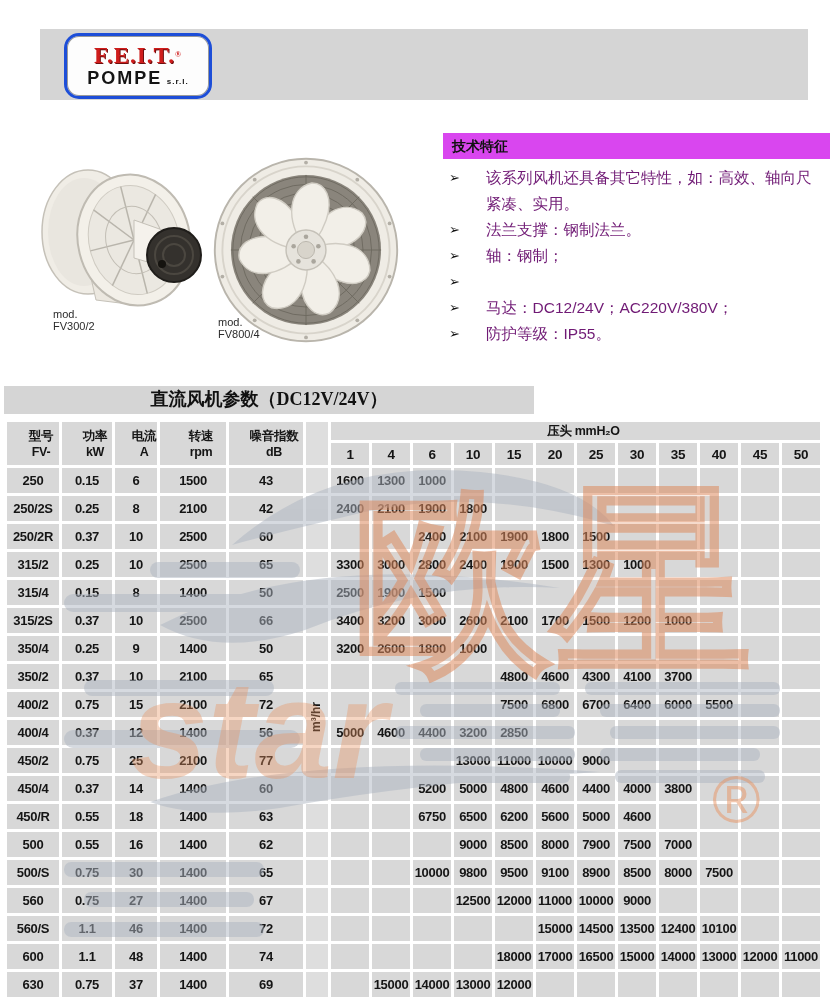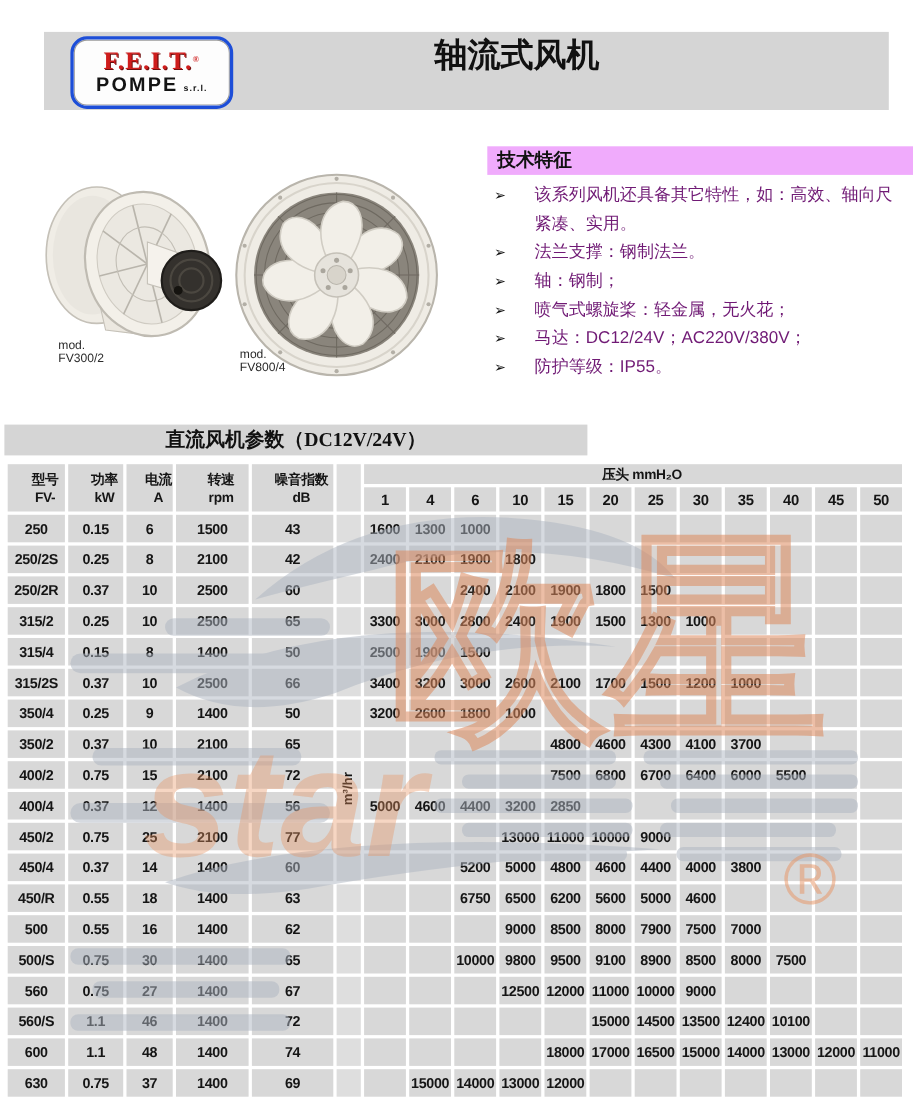--- a/index.html
+++ b/index.html
@@ -15,22 +15,22 @@
   .logo-reg{font-size:8px;vertical-align:super;color:#cf1d1c;text-shadow:none;}
   .logo-pompe{font-weight:800;font-size:18px;letter-spacing:2px;color:#141414;}
   .logo-srl{font-size:8px;font-weight:700;letter-spacing:1px;color:#141414;}
   .title-block{position:absolute;left:320px;top:34px;width:300px;text-align:center;}
   .title-cn{font-family:"Liberation Serif","DejaVu Serif",serif;font-weight:bold;font-size:30px;line-height:34px;}
   .title-en{font-family:"Liberation Serif","DejaVu Serif",serif;font-weight:bold;font-size:23px;line-height:30px;}
   
   .fan-img{position:absolute;}
   .fan-caption{position:absolute;font-size:11px;line-height:12px;color:#2b2b2b;}
   
-  .features-bar{position:absolute;left:443px;top:133px;width:387px;height:26px;background:#f0abfc;
-                font-weight:bold;font-size:17px;line-height:26px;padding-left:9px;box-sizing:border-box;}
+  .features-bar{position:absolute;left:443px;top:133px;width:387px;height:26px;background:#d946ef;
+                font-weight:bold;font-size:14px;line-height:26px;padding-left:9px;box-sizing:border-box;}
   .features-list{position:absolute;left:449px;top:165px;width:520px;list-style:none;margin:0;padding:0;}
   .features-list li{display:flex;align-items:flex-start;}
   .blt{width:37px;flex:0 0 37px;font-size:13px;line-height:26px;color:#111;}
   .ftx{font-size:15.5px;line-height:26px;white-space:pre-line;color:#701a75;}
   
   .table-title{position:absolute;left:4px;top:386px;width:530px;height:28px;background:#d5d5d5;
                font-family:"Liberation Serif","DejaVu Serif",serif;font-weight:bold;font-size:18px;
                line-height:26px;text-align:center;}
   table.fan-table{position:absolute;left:4px;top:419px;border-collapse:separate;border-spacing:3px;
                   table-layout:fixed;z-index:1;}
@@ -56,21 +56,20 @@
   <div class="logo-box">
     <div>
       <span class="logo-feit">F.E.I.T.</span><span class="logo-feit logo-reg">®</span>
     </div>
     <div>
       <span class="logo-pompe">POMPE</span>
       <span class="logo-srl">s.r.l.</span>
     </div>
   </div>
   <div class="title-block">
-    <div class="title-cn">轴流式风机</div>
   </div>
 
   <svg class="fan-img" style="left:36px;top:160px;" width="172" height="160" viewBox="0 0 172 160">
     <ellipse cx="52" cy="72" rx="46" ry="62" fill="#f0ede6" stroke="#c5c1b8" stroke-width="1.5"></ellipse>
     <ellipse cx="48" cy="72" rx="36" ry="54" fill="#e9e6df"></ellipse>
     <polygon points="55,118 97,128 92,144 60,140" fill="#ece8e0" stroke="#c5c1b8"></polygon>
     <g transform="rotate(-14 98 80)">
       <ellipse cx="98" cy="80" rx="56" ry="66" fill="#f3f0e9" stroke="#bfbbb2" stroke-width="2"></ellipse>
       <ellipse cx="98" cy="80" rx="45" ry="55" fill="#ebe8e1" stroke="#cfcbc2"></ellipse>
       <g stroke="#b9b5ac" stroke-width="1.5">
@@ -162,21 +161,20 @@
     <li>
         <span class="blt">➢</span>
         <span class="ftx">法兰支撑：钢制法兰。</span>
       </li>
     <li>
         <span class="blt">➢</span>
         <span class="ftx">轴：钢制；</span>
       </li>
     <li>
         <span class="blt">➢</span>
-        <span class="ftx">喷气式螺旋桨：轻金属，无火花；</span>
       </li>
     <li>
         <span class="blt">➢</span>
         <span class="ftx">马达：DC12/24V；AC220V/380V；</span>
       </li>
     <li>
         <span class="blt">➢</span>
         <span class="ftx">防护等级：IP55。</span>
       </li>
   </ul>

